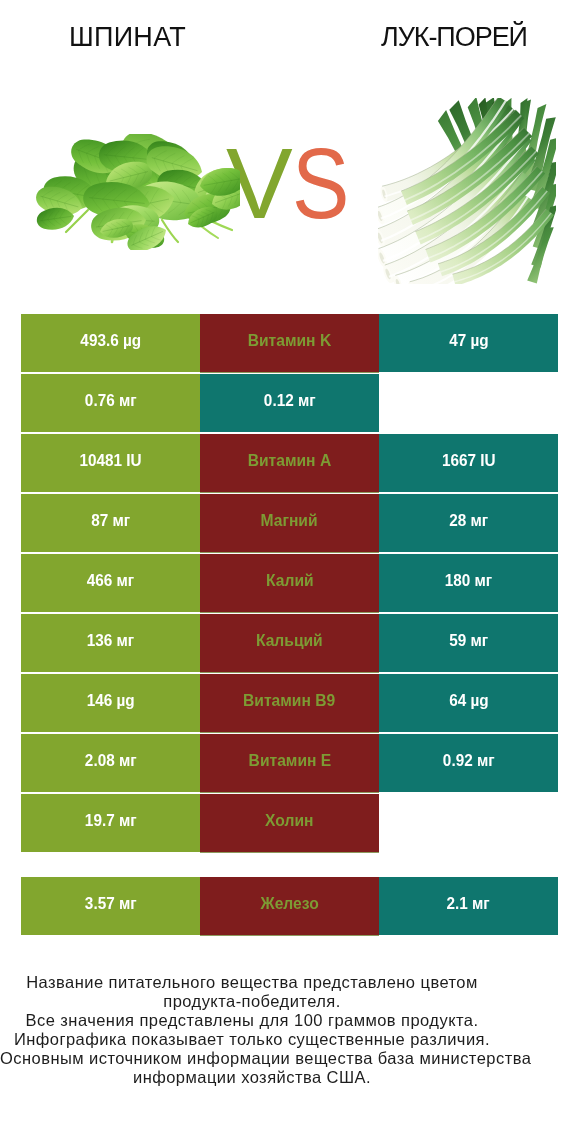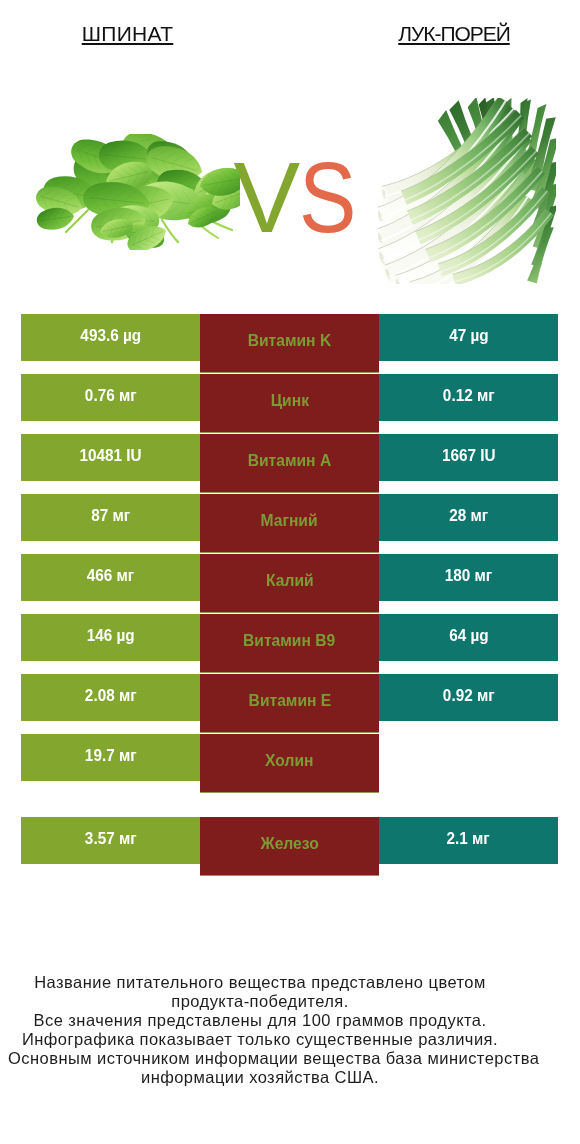--- a/index.html
+++ b/index.html
@@ -4,52 +4,52 @@
 <title>Spinach vs Leek</title>
 <style>
   html,body{margin:0;padding:0;}
   body{width:580px;height:1144px;background:#ffffff;
        -webkit-font-smoothing:antialiased;
        font-family:"Liberation Sans",sans-serif;overflow:hidden;}
   .page{position:relative;width:580px;height:1144px;
         transform:translateZ(0);}
 
   
-  .hdr-title{position:absolute;top:22px;font-size:21px;letter-spacing:.3px;
-             color:#111111;white-space:nowrap;font-weight:400;text-decoration:underline;}
+  .hdr-title{position:absolute;top:22px;font-size:27px;letter-spacing:.3px;
+             color:#111111;white-space:nowrap;font-weight:400;}
   #t-left{left:0;width:255px;text-align:center;}
   #t-right{left:327px;width:255px;text-align:center;letter-spacing:-1.05px;text-indent:-1.05px;}
 
   
-  .vs{position:absolute;left:226px;top:147px;width:140px;height:100px;
-      font-size:100px;font-weight:400;line-height:100px;text-align:right;white-space:nowrap;}
+  .vs{position:absolute;left:226px;top:133px;width:140px;height:100px;
+      font-size:100px;font-weight:400;line-height:100px;text-align:left;white-space:nowrap;}
   .vs span{display:inline-block;}
   .vs .s-glyph{transform:scaleX(.86);transform-origin:left center;margin-left:-1px;}
 
   
   .img-left{position:absolute;left:36px;top:134px;width:204px;height:116px;}
   .img-right{position:absolute;left:378px;top:98px;width:178px;height:186px;}
   .pv{display:block;width:100%;height:100%;}
 
   
   .table{position:absolute;left:21px;top:314px;width:537px;}
   .row{position:relative;height:58px;margin-bottom:2px;display:flex;}
   .row:last-child{margin-bottom:0;margin-top:25px;}
-  .cell{width:179px;height:47px;display:flex;align-items:center;
+  .cell{width:179px;height:58px;display:flex;align-items:center;
         justify-content:center;box-sizing:border-box;}
   .cell span{font-size:17px;font-weight:700;white-space:nowrap;
              display:inline-block;transform:scaleX(.90);
              position:relative;top:-2px;}
   .cell.mid span{transform:scaleX(.92);}
   .cell.left{background:#82a62e;color:#ffffff;}
   .cell.right{background:#0f766e;color:#ffffff;}
   .cell.mid{background:#7f1d1d;border-bottom:1px solid #8d9a5e;height:59px;}
 
   
-  .footer{position:absolute;left:8px;top:973px;width:504px;text-align:center;
+  .footer{position:absolute;left:0;top:973px;width:504px;text-align:center;
           font-size:16.5px;line-height:19px;color:#1d1d1d;letter-spacing:.45px;}
   .footer div{white-space:nowrap;}
 </style>
 </head>
 <body>
 
 <div class="page">
 
   <div class="hdr-title" id="t-left">ШПИНАТ</div>
   <div class="hdr-title" id="t-right">ЛУК-ПОРЕЙ</div>
@@ -585,23 +585,20 @@
           <span style="color: rgb(125, 155, 52);">Витамин K</span>
         </div>
         <div class="cell right">
           <span>47 µg</span>
         </div>
       </div>
       <div class="row">
         <div class="cell left">
           <span>0.76 мг</span>
         </div>
-        <div class="cell mid">
-          <span style="color: rgb(125, 155, 52);">Цинк</span>
-        </div>
         <div class="cell right">
           <span>0.12 мг</span>
         </div>
       </div>
       <div class="row">
         <div class="cell left">
           <span>10481 IU</span>
         </div>
         <div class="cell mid">
           <span style="color: rgb(125, 155, 52);">Витамин A</span>
@@ -623,20 +620,31 @@
       </div>
       <div class="row">
         <div class="cell left">
           <span>466 мг</span>
         </div>
         <div class="cell mid">
           <span style="color: rgb(125, 155, 52);">Калий</span>
         </div>
         <div class="cell right">
           <span>180 мг</span>
+        </div>
+      </div>
+      <div class="row">
+        <div class="cell left">
+          <span>136 мг</span>
+        </div>
+        <div class="cell mid">
+          <span style="color: rgb(125, 155, 52);">Кальций</span>
+        </div>
+        <div class="cell right">
+          <span>59 мг</span>
         </div>
       </div>
       <div class="row">
         <div class="cell left">
           <span>146 µg</span>
         </div>
         <div class="cell mid">
           <span style="color: rgb(125, 155, 52);">Витамин B9</span>
         </div>
         <div class="cell right">

